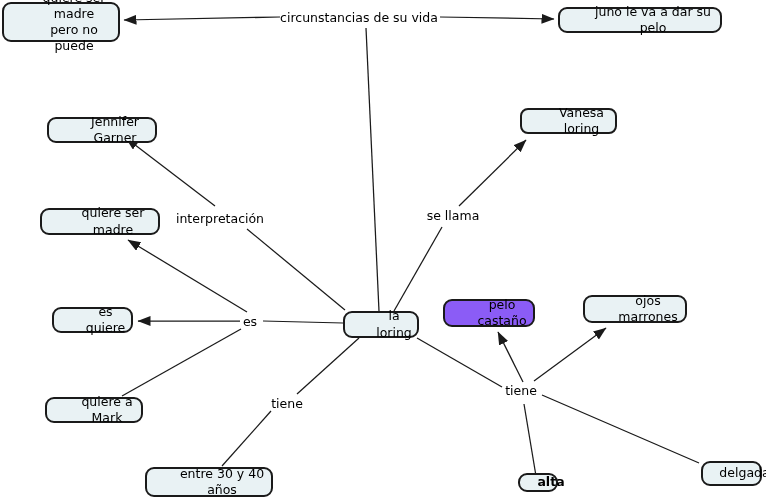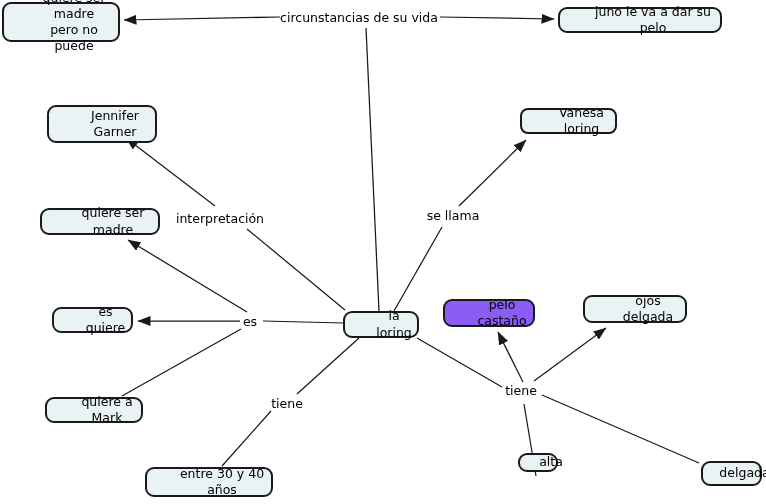--- a/index.html
+++ b/index.html
@@ -71,30 +71,30 @@
       <line x1="271" y1="411" x2="222" y2="466" stroke="#1a1a1a" stroke-width="1.25"></line>
       <line x1="417" y1="338" x2="502" y2="387" stroke="#1a1a1a" stroke-width="1.25"></line>
       <line x1="523" y1="382" x2="498" y2="332" stroke="#1a1a1a" stroke-width="1.25" marker-end="url(#arrowhead)"></line>
       <line x1="534" y1="381" x2="606" y2="328" stroke="#1a1a1a" stroke-width="1.25" marker-end="url(#arrowhead)"></line>
       <line x1="524" y1="404" x2="536" y2="476" stroke="#1a1a1a" stroke-width="1.25"></line>
       <line x1="542" y1="395" x2="699" y2="463" stroke="#1a1a1a" stroke-width="1.25"></line>
     </svg>
 <div class="node" style="left: 2px; top: 2px; width: 118px; height: 40px; background: rgb(233, 242, 244); border-color: rgb(26, 26, 26);">quiere ser madre
 pero no puede</div>
     <div class="node" style="left: 558px; top: 7px; width: 164px; height: 26px; background: rgb(233, 242, 244); border-color: rgb(26, 26, 26);">juno le va a dar su pelo</div>
-    <div class="node" style="left: 47px; top: 105px; width: 110px; height: 38px; background: rgb(233, 242, 244); border-color: rgb(26, 26, 26);">Jennifer Garner</div>
+    <div class="node" style="left: 47px; top: 117px; width: 110px; height: 26px; background: rgb(233, 242, 244); border-color: rgb(26, 26, 26);">Jennifer Garner</div>
     <div class="node" style="left: 520px; top: 108px; width: 97px; height: 26px; background: rgb(233, 242, 244); border-color: rgb(26, 26, 26); border-radius: 8px;">Vanesa loring</div>
     <div class="node" style="left: 40px; top: 208px; width: 120px; height: 27px; background: rgb(233, 242, 244); border-color: rgb(26, 26, 26);">quiere ser madre</div>
     <div class="node" style="left: 52px; top: 307px; width: 81px; height: 26px; background: rgb(233, 242, 244); border-color: rgb(26, 26, 26);">es quiere</div>
     <div class="node" style="left: 343px; top: 311px; width: 76px; height: 27px; background: rgb(233, 242, 244); border-color: rgb(26, 26, 26);">la loring</div>
     <div class="node" style="left: 443px; top: 299px; width: 92px; height: 28px; background: #8b5cf6; border-color: rgb(26, 26, 26);">pelo castaño</div>
-    <div class="node" style="left: 583px; top: 295px; width: 104px; height: 28px; background: rgb(233, 242, 244); border-color: rgb(26, 26, 26);">ojos delgada</div>
+    <div class="node" style="left: 583px; top: 295px; width: 104px; height: 28px; background: rgb(233, 242, 244); border-color: rgb(26, 26, 26);">ojos marrones</div>
     <div class="node" style="left: 45px; top: 397px; width: 98px; height: 26px; background: rgb(233, 242, 244); border-color: rgb(26, 26, 26);">quiere a Mark</div>
     <div class="node" style="left: 145px; top: 467px; width: 128px; height: 30px; background: rgb(233, 242, 244); border-color: rgb(26, 26, 26);">entre 30 y 40 años</div>
-    <div class="node" style="left: 518px; top: 453px; width: 40px; height: 19px; background: rgb(233, 242, 244); border-color: rgb(26, 26, 26);">alta</div>
+    <div class="node" style="left: 518px; top: 473px; width: 40px; height: 19px; background: rgb(233, 242, 244); border-color: rgb(26, 26, 26); font-weight: bold;">alta</div>
     <div class="node" style="left: 701px; top: 461px; width: 61px; height: 25px; background: rgb(233, 242, 244); border-color: rgb(26, 26, 26);">delgada</div>
     <div class="link-label" style="left: 359px; top: 17px;">circunstancias de su vida</div>
     <div class="link-label" style="left: 220px; top: 218px;">interpretación</div>
     <div class="link-label" style="left: 453px; top: 215px;">se llama</div>
     <div class="link-label" style="left: 250px; top: 321px;">es</div>
     <div class="link-label" style="left: 287px; top: 403px;">tiene</div>
     <div class="link-label" style="left: 521px; top: 390px;">tiene</div>
   </div>
 
 </body></html>

